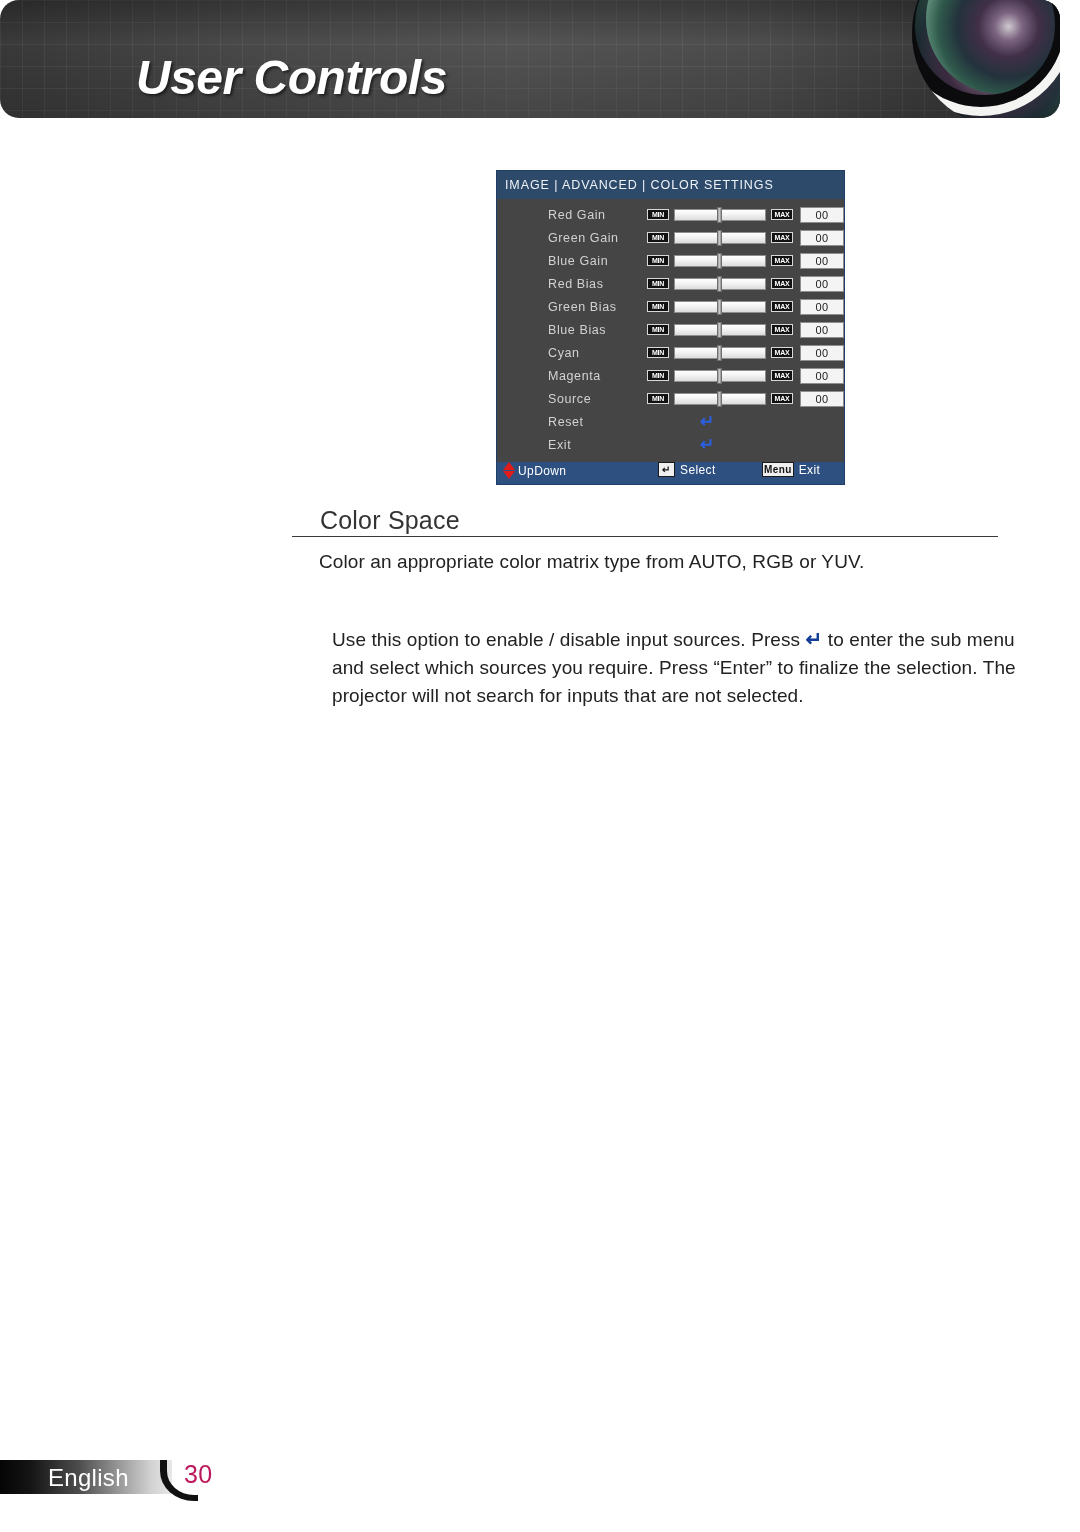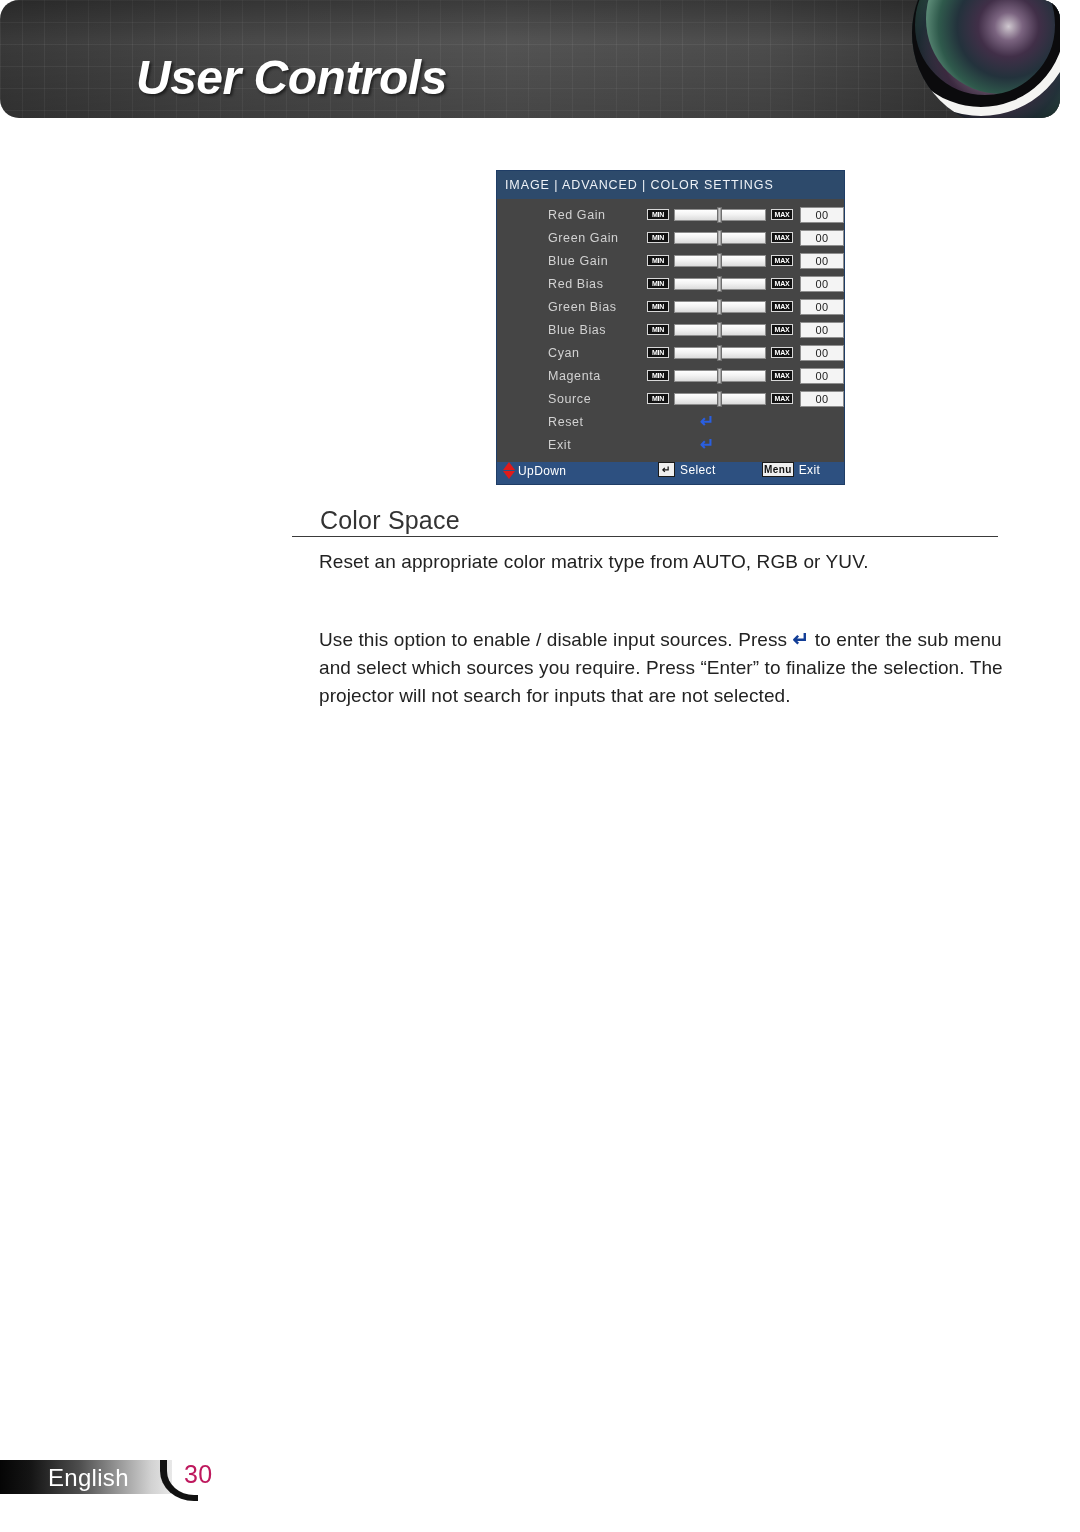--- a/index.html
+++ b/index.html
@@ -266,21 +266,21 @@
 
   .body-paragraph {
     position: absolute;
     font-size: 19px;
     line-height: 28px;
     color: #222222;
     width: 700px;
     letter-spacing: 0.1px;
   }
   #para-color-space { left: 319px; top: 430px; }
-  #para-input-source { left: 319px; top: 507px; width: 700px; }
+  #para-input-source { left: 332px; top: 507px; width: 700px; }
   .inline-enter {
     color: #123d96;
     font-size: 20px;
     font-weight: bold;
   }
 
   
   #page-footer {
     position: absolute;
     left: 0;
@@ -460,21 +460,21 @@
         <span>Select</span>
       </div>
       <div class="foot-item" id="foot-exit">
         <span class="keycap">Menu</span>
         <span>Exit</span>
       </div>
     </div>
   </div>
 
   <div class="section-heading" id="heading-color-space">Color Space</div>
-  <div class="body-paragraph" id="para-color-space">Reset an appropriate color matrix type from AUTO, RGB or YUV.</div>
+  <div class="body-paragraph" id="para-color-space">Color an appropriate color matrix type from AUTO, RGB or YUV.</div>
 
   <div class="body-paragraph" id="para-input-source">
     <span>Use this option to enable / disable input sources. Press </span><span class="inline-enter">↵</span><span> to enter the sub menu and select which sources you require. Press “Enter” to finalize the selection. The projector will not search for inputs that are not selected.</span>
   </div>
 
   <div id="page-footer">
     <div id="footer-tab"></div>
     <div id="footer-swoosh"></div>
     <div id="footer-lang">English</div>
     <div id="footer-pagenum">30</div>

